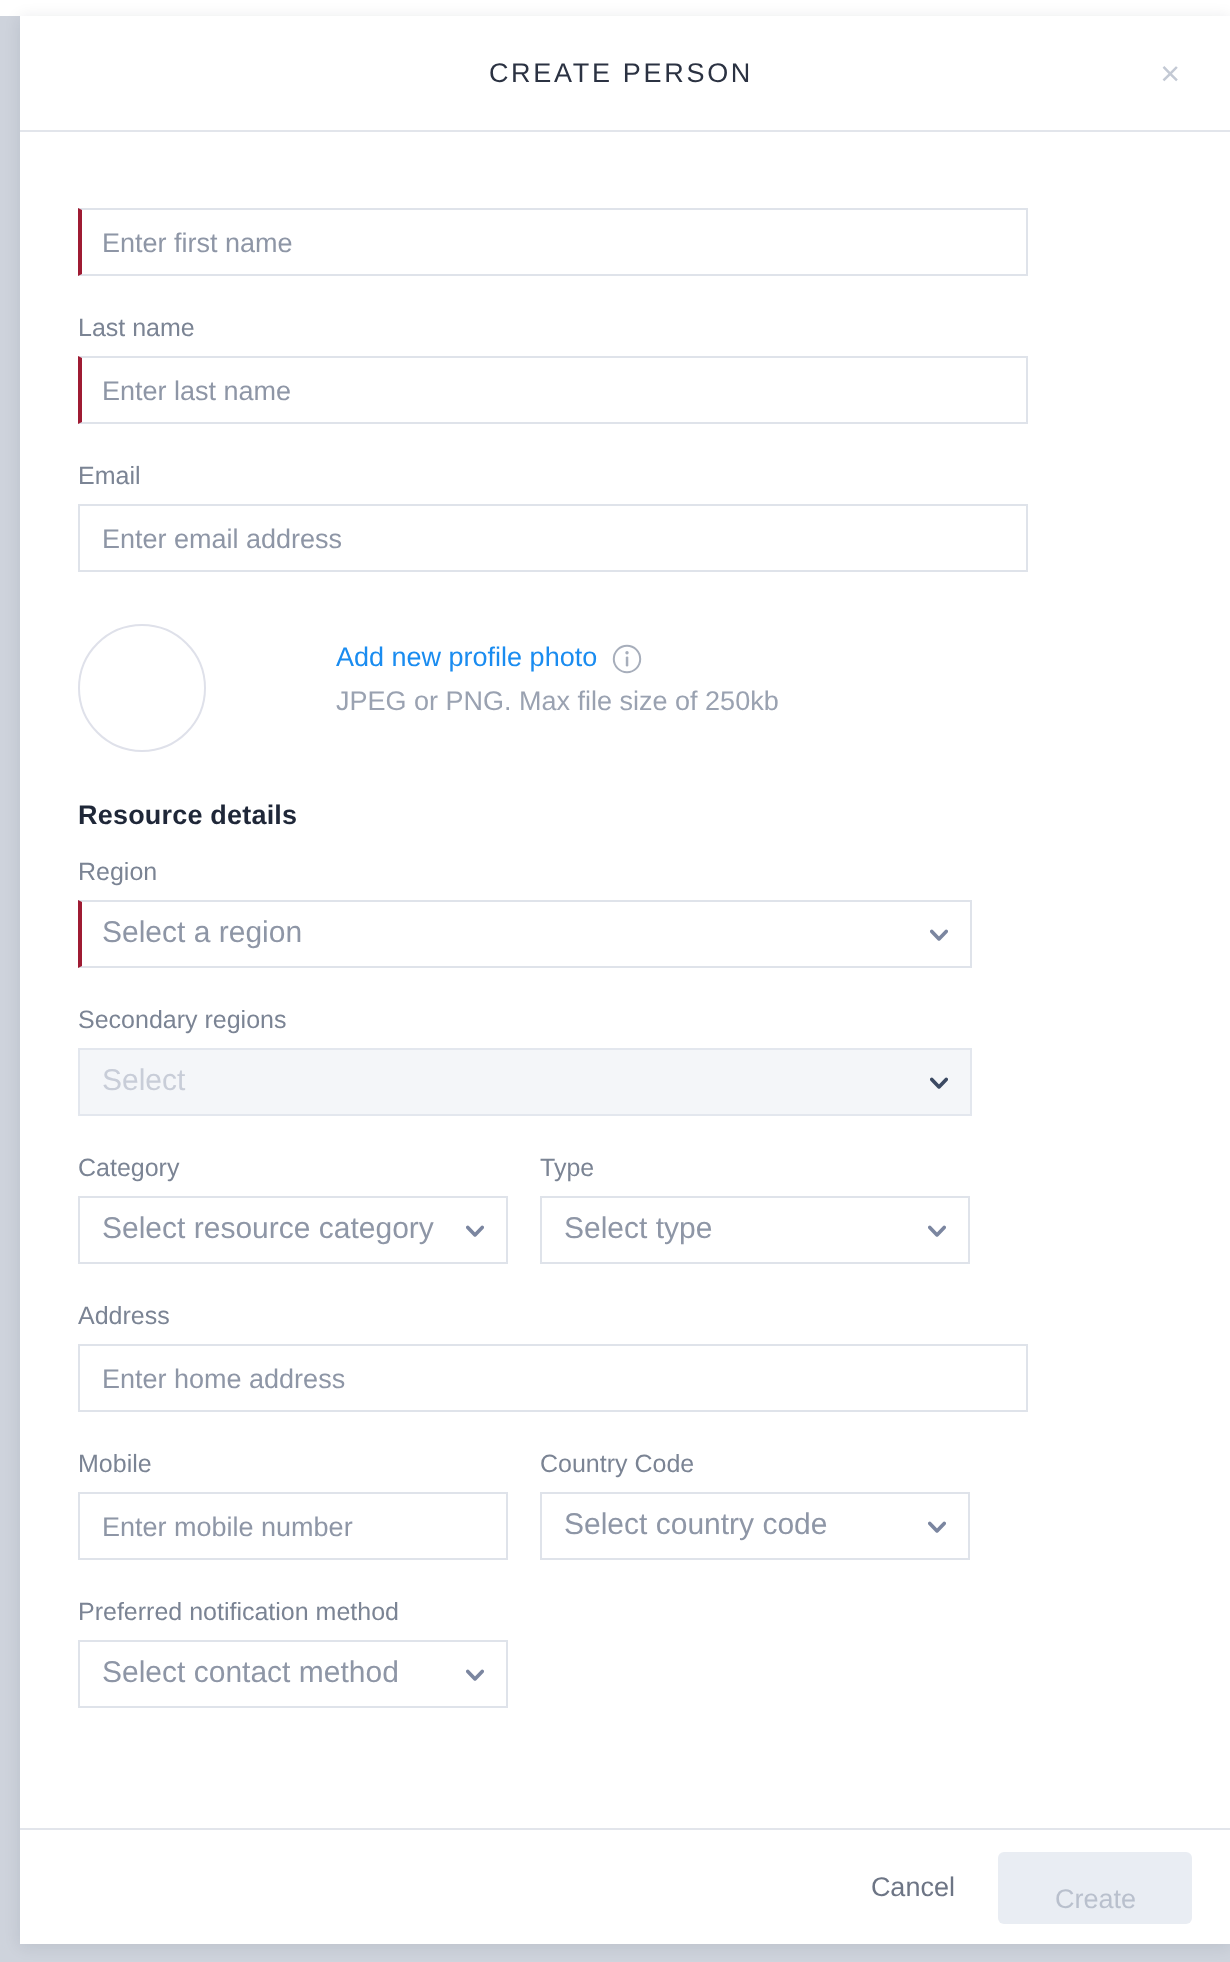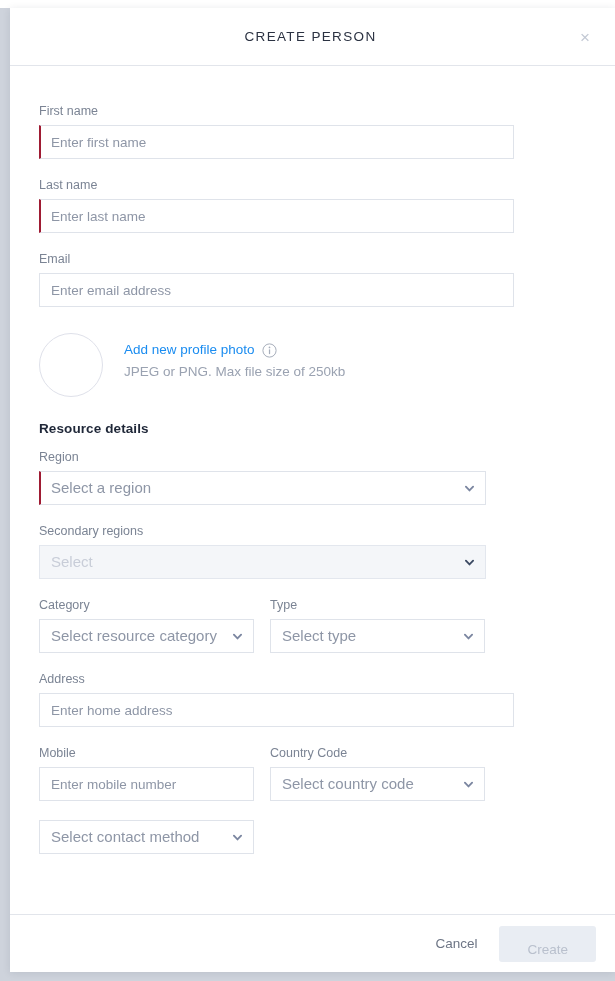--- a/index.html
+++ b/index.html
@@ -192,21 +192,21 @@
   }
   .avatar {
     width: 62px;
     height: 62px;
     border-radius: 50%;
     border: 1px solid #dfe1ea;
     background: #ffffff;
     flex: 0 0 62px;
     margin-right: 21px;
   }
-  .photo-text { padding-top: 9px; }
+  .photo-text { padding-top: 9px; margin-left: 44px; }
   .photo-link-row {
     display: flex;
     align-items: center;
     gap: 7px;
   }
   .photo-link {
     font-size: 13.5px;
     color: #1a8cf0;
     cursor: pointer;
     line-height: 1.2;
@@ -269,21 +269,20 @@
 <div class="modal">
 
   <div class="modal-header">
     <div class="modal-title">CREATE PERSON</div>
     <button class="modal-close">×</button>
   </div>
 
   <div class="modal-body">
 
     <div class="field">
-      <label class="field-label">First name</label>
       <input class="control required" type="text" placeholder="Enter first name" style="">
     </div>
 
     <div class="field">
       <label class="field-label">Last name</label>
       <input class="control required" type="text" placeholder="Enter last name" style="">
     </div>
 
     <div class="field">
       <label class="field-label">Email</label>
@@ -375,20 +374,21 @@
           <span class="chevron">
             <svg width="9" height="9" viewBox="0 0 10 10">
                 <path d="M1 3 L5 7.2 L9 3" fill="none" stroke="#7b86a0" stroke-width="2" stroke-linecap="round" stroke-linejoin="round"></path>
               </svg>
           </span>
         </div>
       </div>
     </div>
 
     <div class="field">
+      <label class="field-label">Preferred notification method</label>
       <div class="select-wrap half">
         <div class="select-display">Select contact method</div>
         <span class="chevron">
           <svg width="9" height="9" viewBox="0 0 10 10">
               <path d="M1 3 L5 7.2 L9 3" fill="none" stroke="#7b86a0" stroke-width="2" stroke-linecap="round" stroke-linejoin="round"></path>
             </svg>
         </span>
       </div>
     </div>
 

